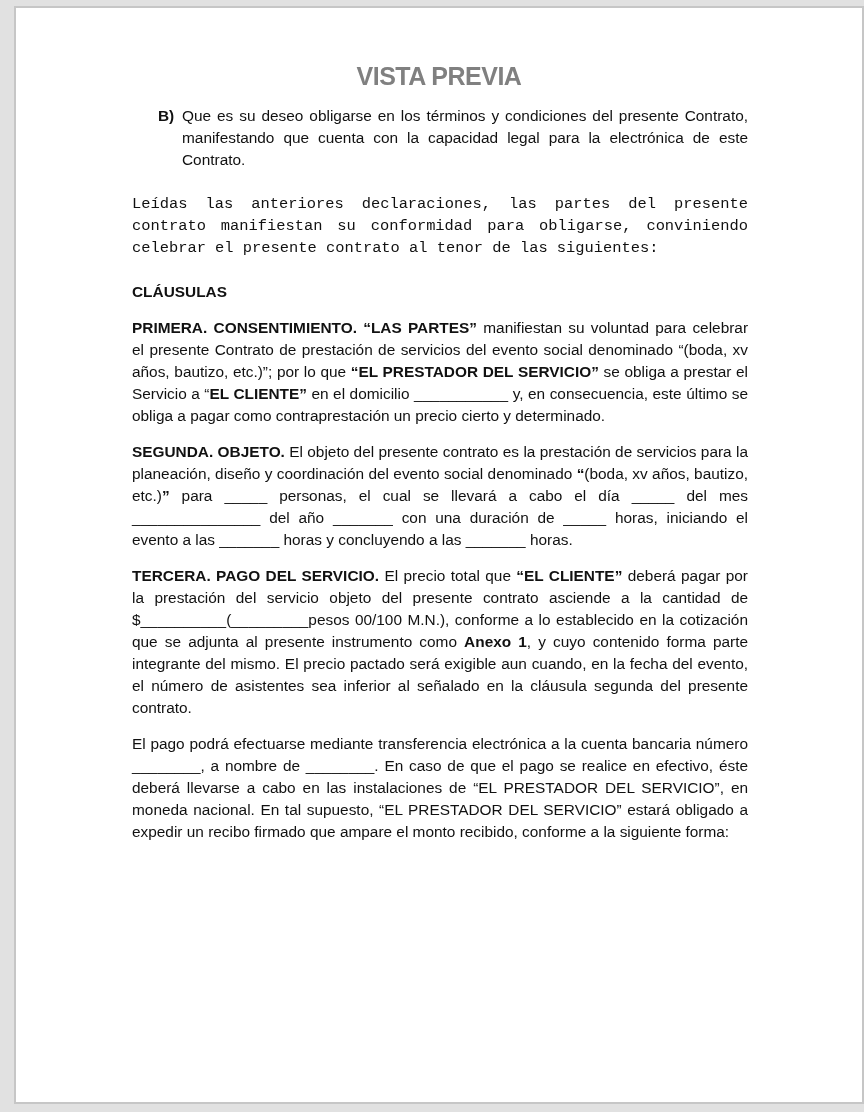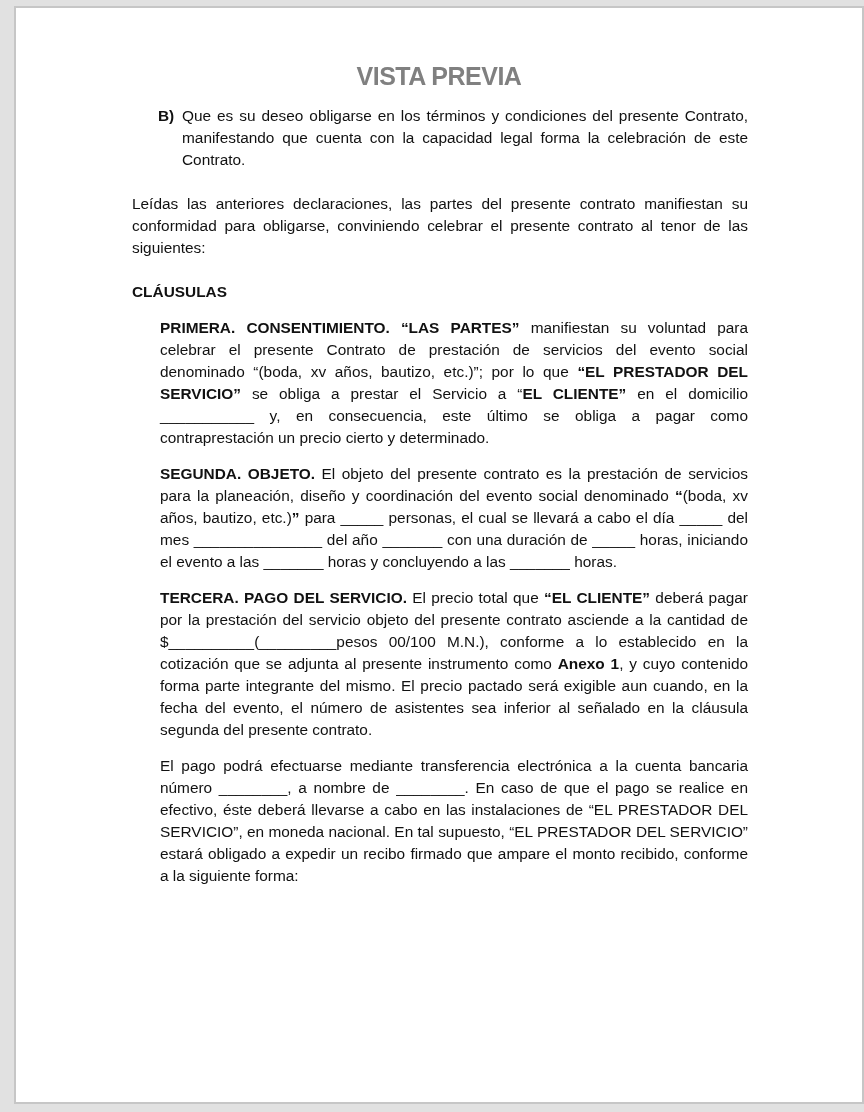--- a/index.html
+++ b/index.html
@@ -53,39 +53,39 @@
   }
   .item-b .marker {
     font-weight: bold;
     flex: 0 0 auto;
     width: 24px;
   }
   .item-b .txt {
     flex: 1 1 auto;
     text-align: justify;
   }
-  .gap-lg { margin-top: 22px; }
-  .gap-md { margin-top: 14px; margin-left: 28px; }
+  .gap-lg { margin-top: 22px; font-family: Liberation Mono, monospace; }
+  .gap-md { margin-top: 14px; }
   .heading {
     text-align: left;
     font-weight: bold;
     margin-top: 22px;
   }
   b { font-weight: bold; }
 </style>
 </head>
 <body>
 
 <div class="page">
   <div class="title">VISTA PREVIA</div>
 
   <div class="content">
     <div class="item-b">
       <span class="marker">B)</span>
-      <span class="txt">Que es su deseo obligarse en los términos y condiciones del presente Contrato, manifestando que cuenta con la capacidad legal forma la celebración de este Contrato.</span>
+      <span class="txt">Que es su deseo obligarse en los términos y condiciones del presente Contrato, manifestando que cuenta con la capacidad legal para la electrónica de este Contrato.</span>
     </div>
 
     <p class="gap-lg">Leídas las anteriores declaraciones, las partes del presente contrato manifiestan su conformidad para obligarse, conviniendo celebrar el presente contrato al tenor de las siguientes:</p>
 
     <div class="heading">CLÁUSULAS</div>
 
     <p class="gap-md"><b>PRIMERA. CONSENTIMIENTO. “LAS PARTES”</b><span> manifiestan su voluntad para celebrar el presente Contrato de prestación de servicios del evento social denominado “(boda, xv años, bautizo, etc.)”; por lo que </span><b>“EL PRESTADOR DEL SERVICIO”</b><span> se obliga a prestar el Servicio a “</span><b>EL CLIENTE”</b><span> en el domicilio ___________ y, en consecuencia, este último se obliga a pagar como contraprestación un precio cierto y determinado.</span></p>
 
     <p class="gap-md"><b>SEGUNDA. OBJETO.</b><span> El objeto del presente contrato es la prestación de servicios para la planeación, diseño y coordinación del evento social denominado </span><b>“</b><span>(boda, xv años, bautizo, etc.)</span><b>”</b><span> para _____ personas, el cual se llevará a cabo el día _____ del mes _______________ del año _______ con una duración de _____ horas, iniciando el evento a las _______ horas y concluyendo a las _______ horas.</span></p>
 

